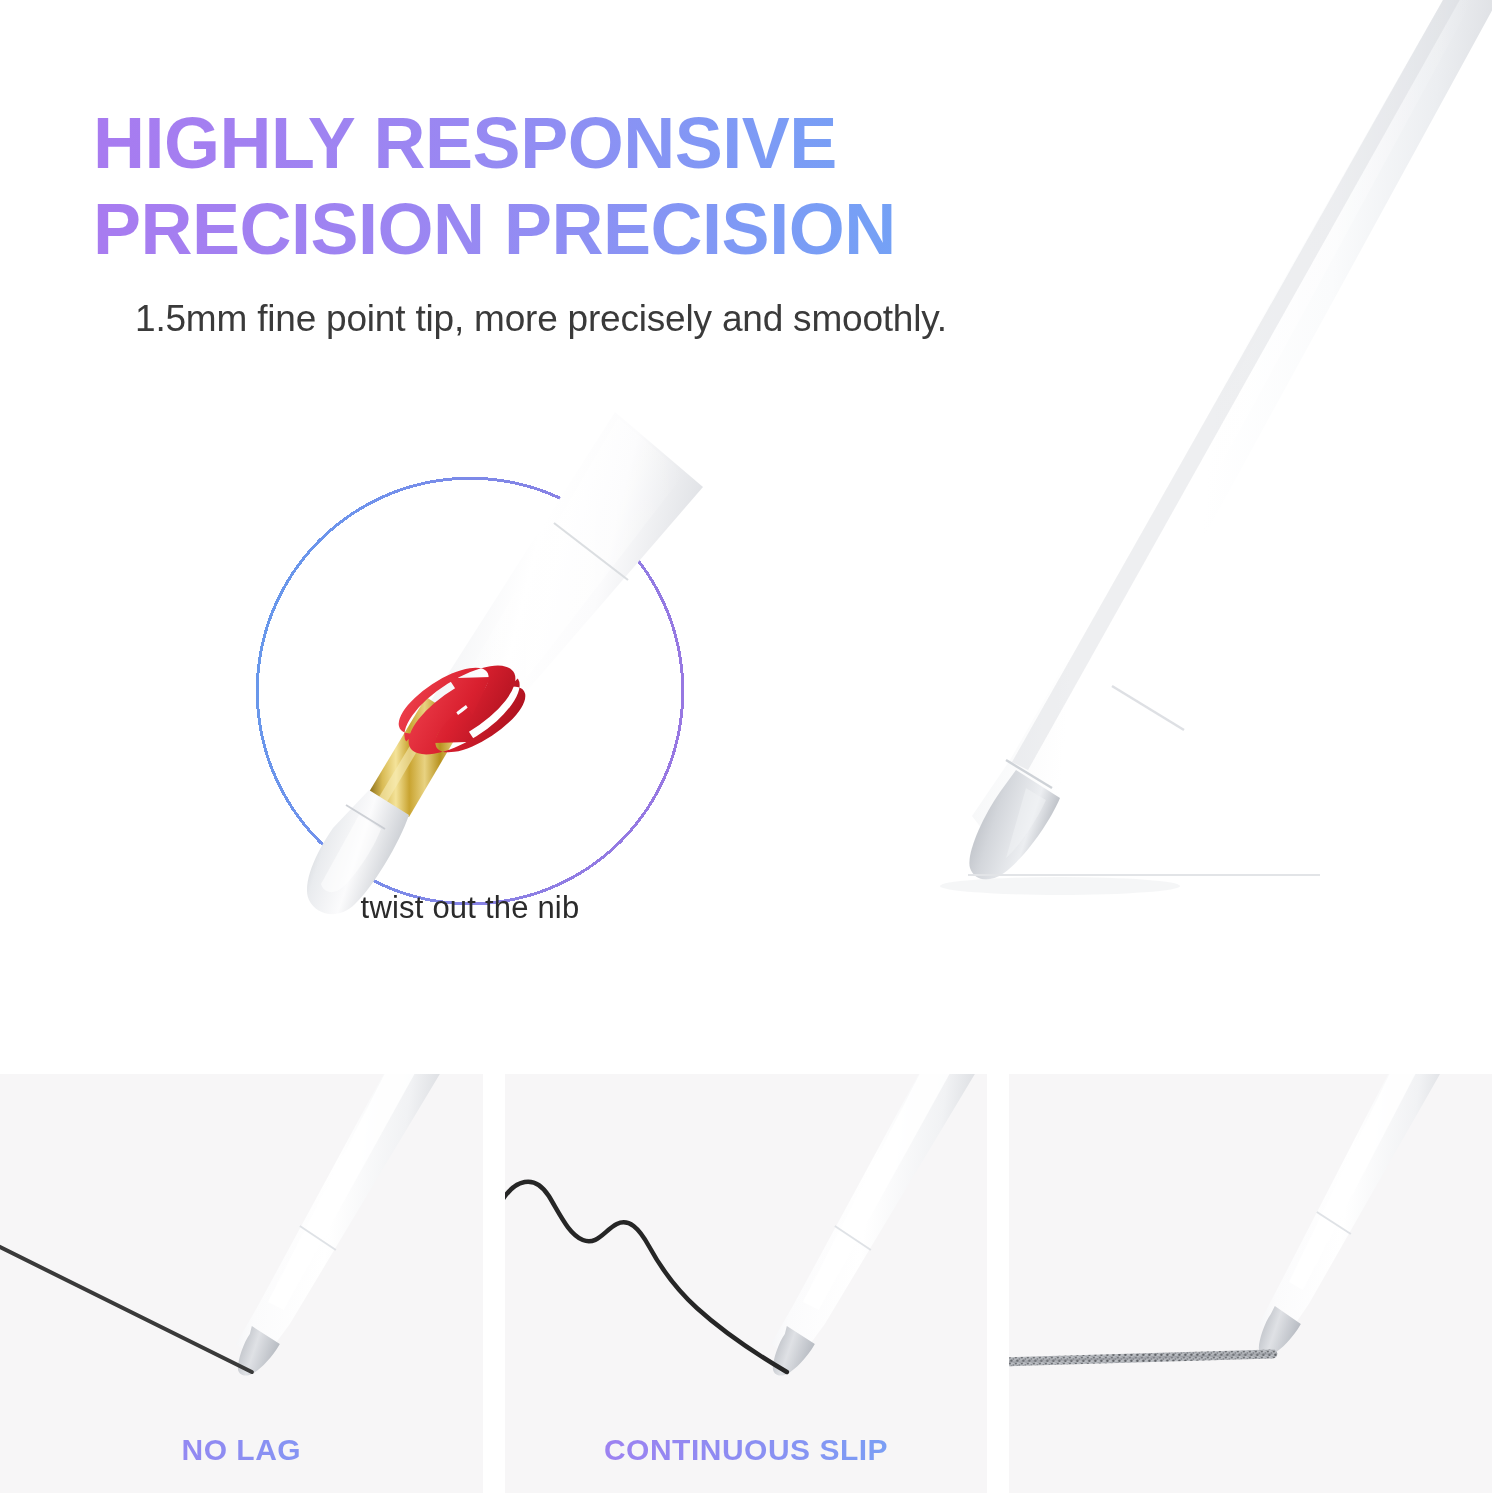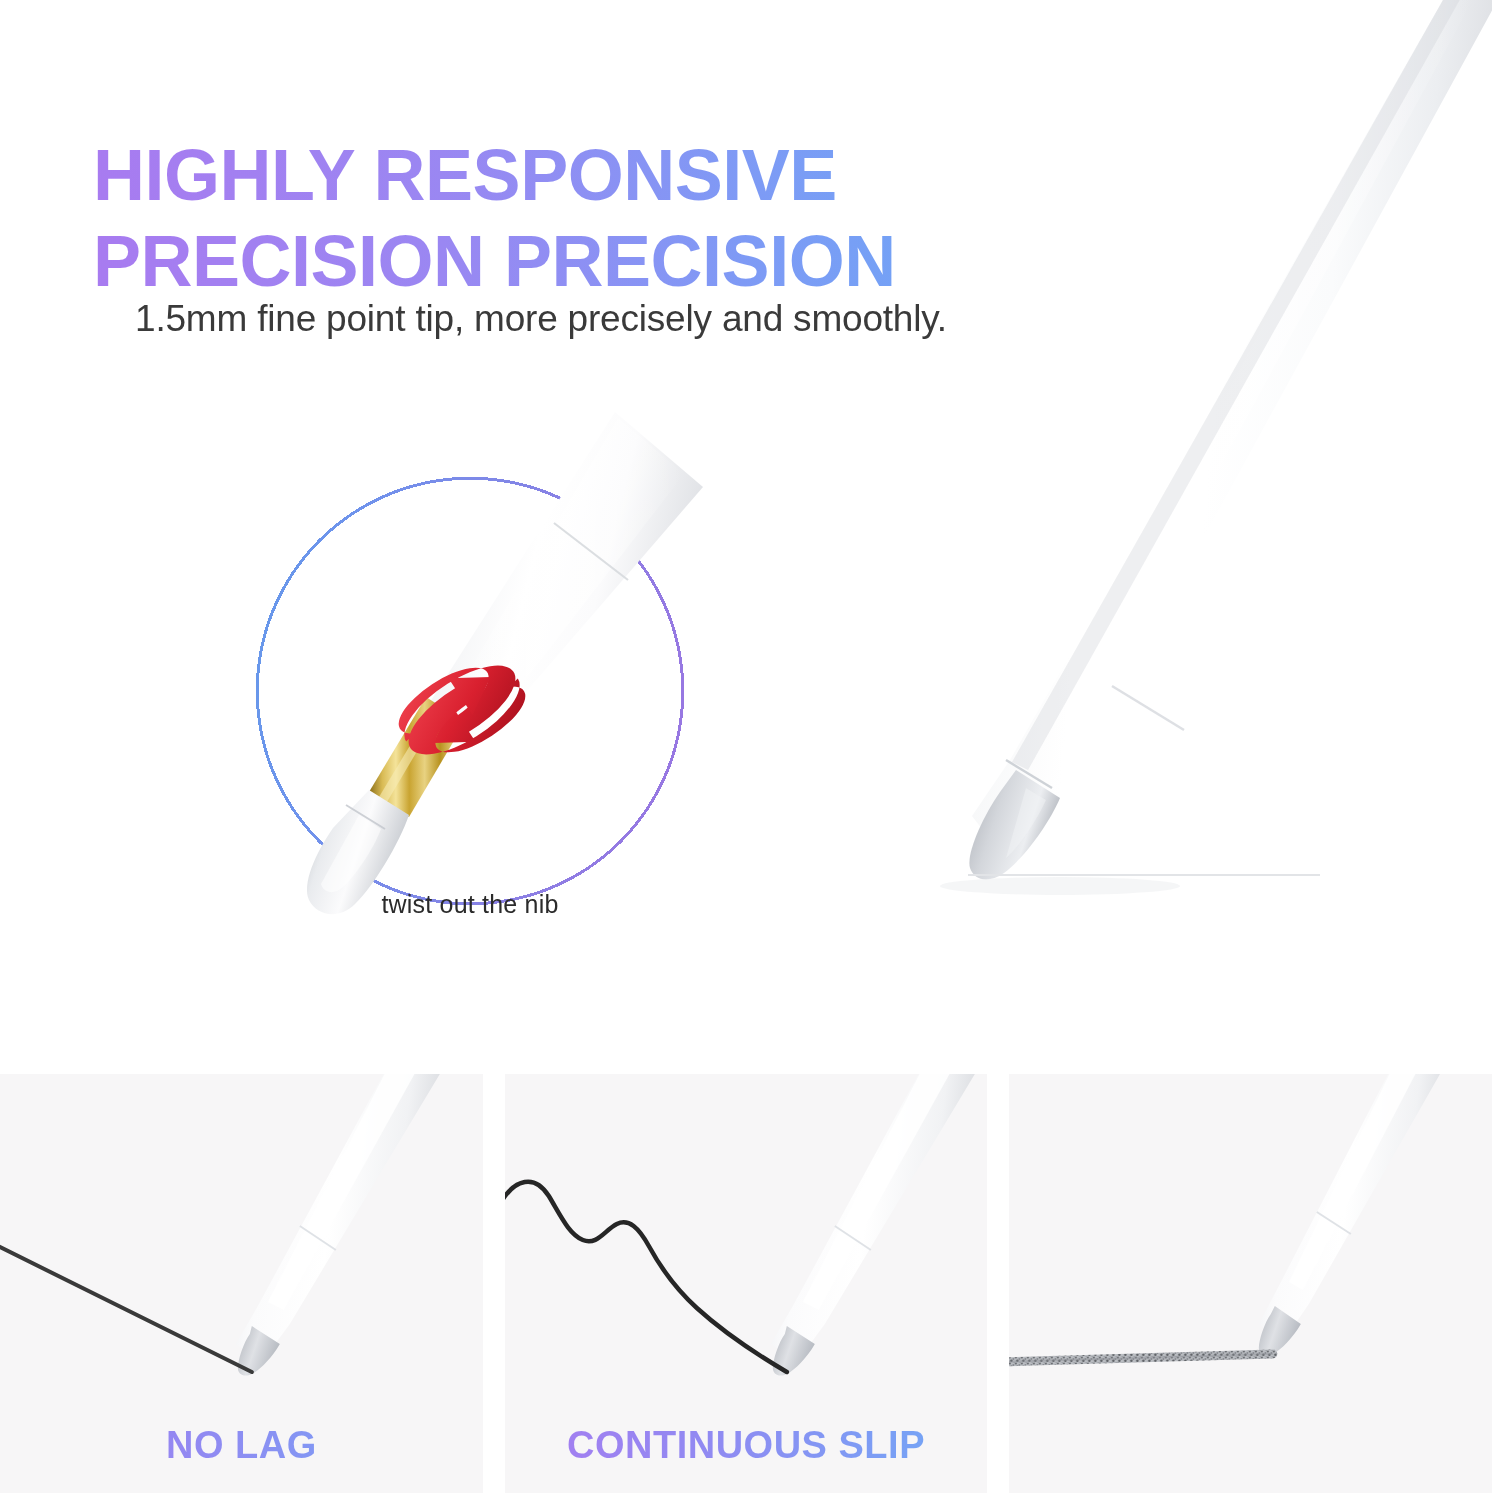--- a/index.html
+++ b/index.html
@@ -18,21 +18,20 @@
     width:1492px; height:1074px;
     background:#ffffff;
     overflow:hidden;
   }
 
   
   #headline {
     position:absolute;
     left:93px; top:100px;
     width:1000px;
-    margin-top:32px;
   }
   .head-line {
     font-size:72px;
     font-weight:bold;
     letter-spacing:-0.5px;
     line-height:86px;
     white-space:nowrap;
     background:linear-gradient(90deg,#a87bf0 0%,#9a87f2 35%,#7e9af5 65%,#68aaf6 100%);
     -webkit-background-clip:text;
     background-clip:text;
@@ -59,21 +58,21 @@
     position:absolute; inset:0;
     border-radius:50%;
     background:linear-gradient(100deg,#5b9fe8 0%,#6f93ec 30%,#8a80e4 60%,#a56fe0 100%);
     -webkit-mask:radial-gradient(circle at 50% 50%, transparent 0 calc(50% - 3px), #000 calc(50% - 3px) 50%, transparent 50%);
     mask:radial-gradient(circle at 50% 50%, transparent 0 calc(50% - 3px), #000 calc(50% - 3px) 50%, transparent 50%);
   }
   #inset-caption {
     position:absolute;
     left:0; right:0; top:498px;
     text-align:center;
-    font-size:25px;
+    font-size:31px;
     color:#2b2b2b;
     letter-spacing:0.2px;
   }
 
   
   #inset-art {
     position:absolute;
     left:0; top:0;
     width:614px; height:598px;
   }
@@ -102,21 +101,21 @@
   }
   .panel-art {
     position:absolute;
     left:0; top:0;
     width:100%; height:100%;
   }
   .panel-label {
     position:absolute;
     left:0; right:0; bottom:26px;
     text-align:center;
-    font-size:38px;
+    font-size:30px;
     font-weight:bold;
     letter-spacing:0.5px;
     background:linear-gradient(90deg,#a87bf0 0%,#8f8bf2 45%,#6faaf6 100%);
     -webkit-background-clip:text;
     background-clip:text;
     color:transparent;
     -webkit-text-fill-color:transparent;
   }
 </style>
 </head>

